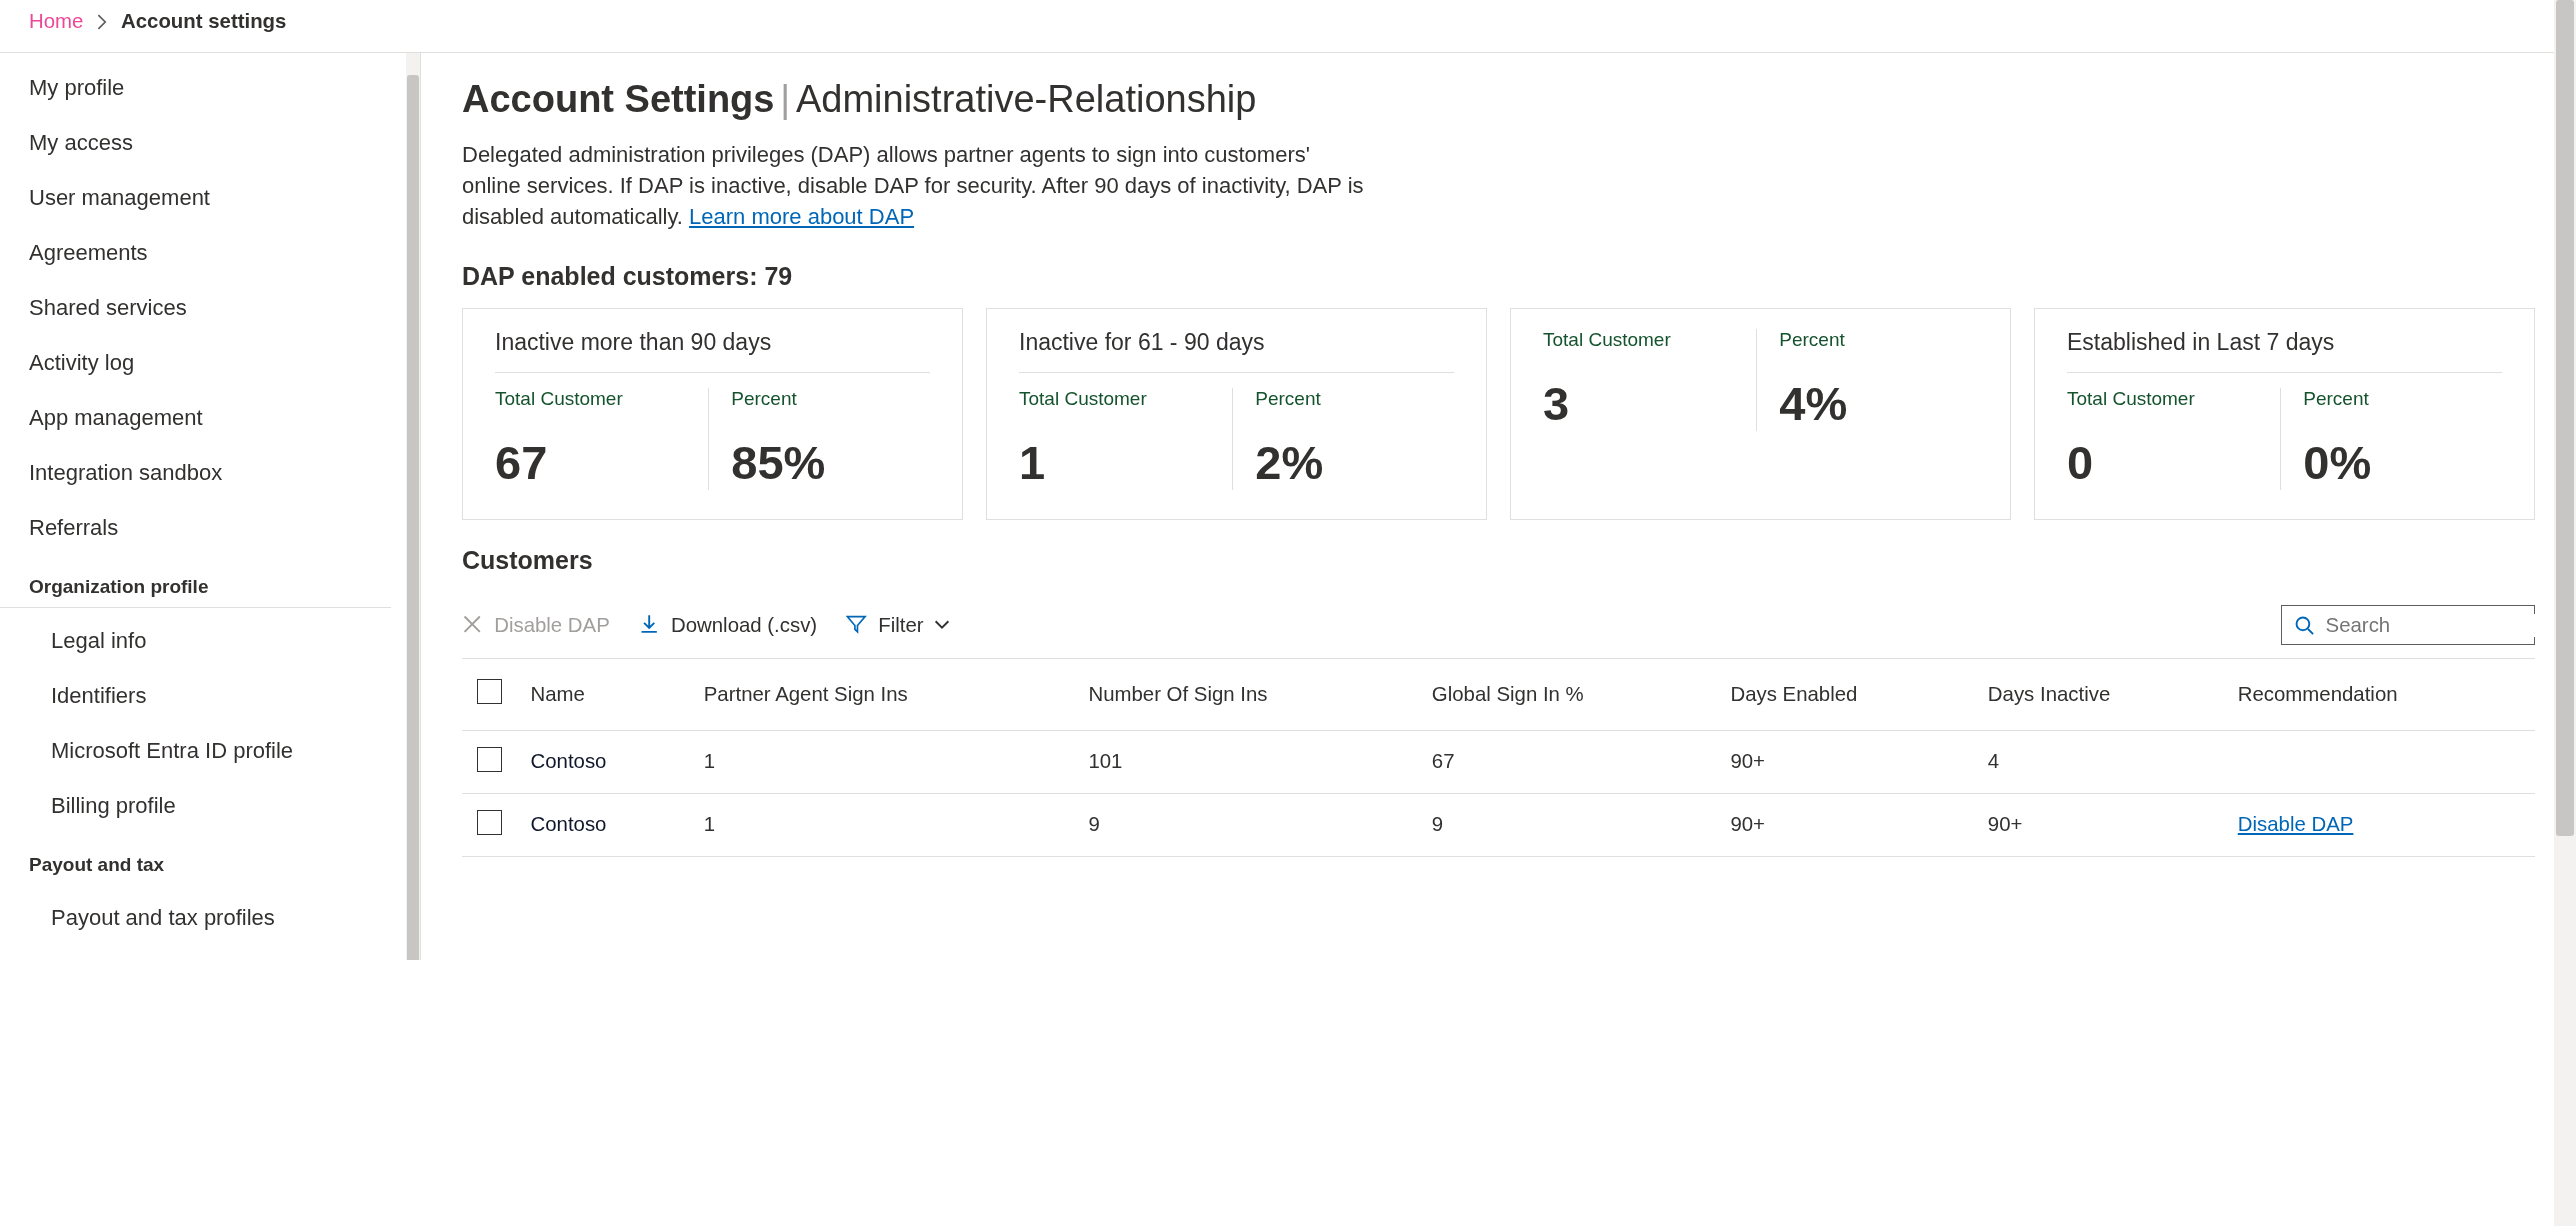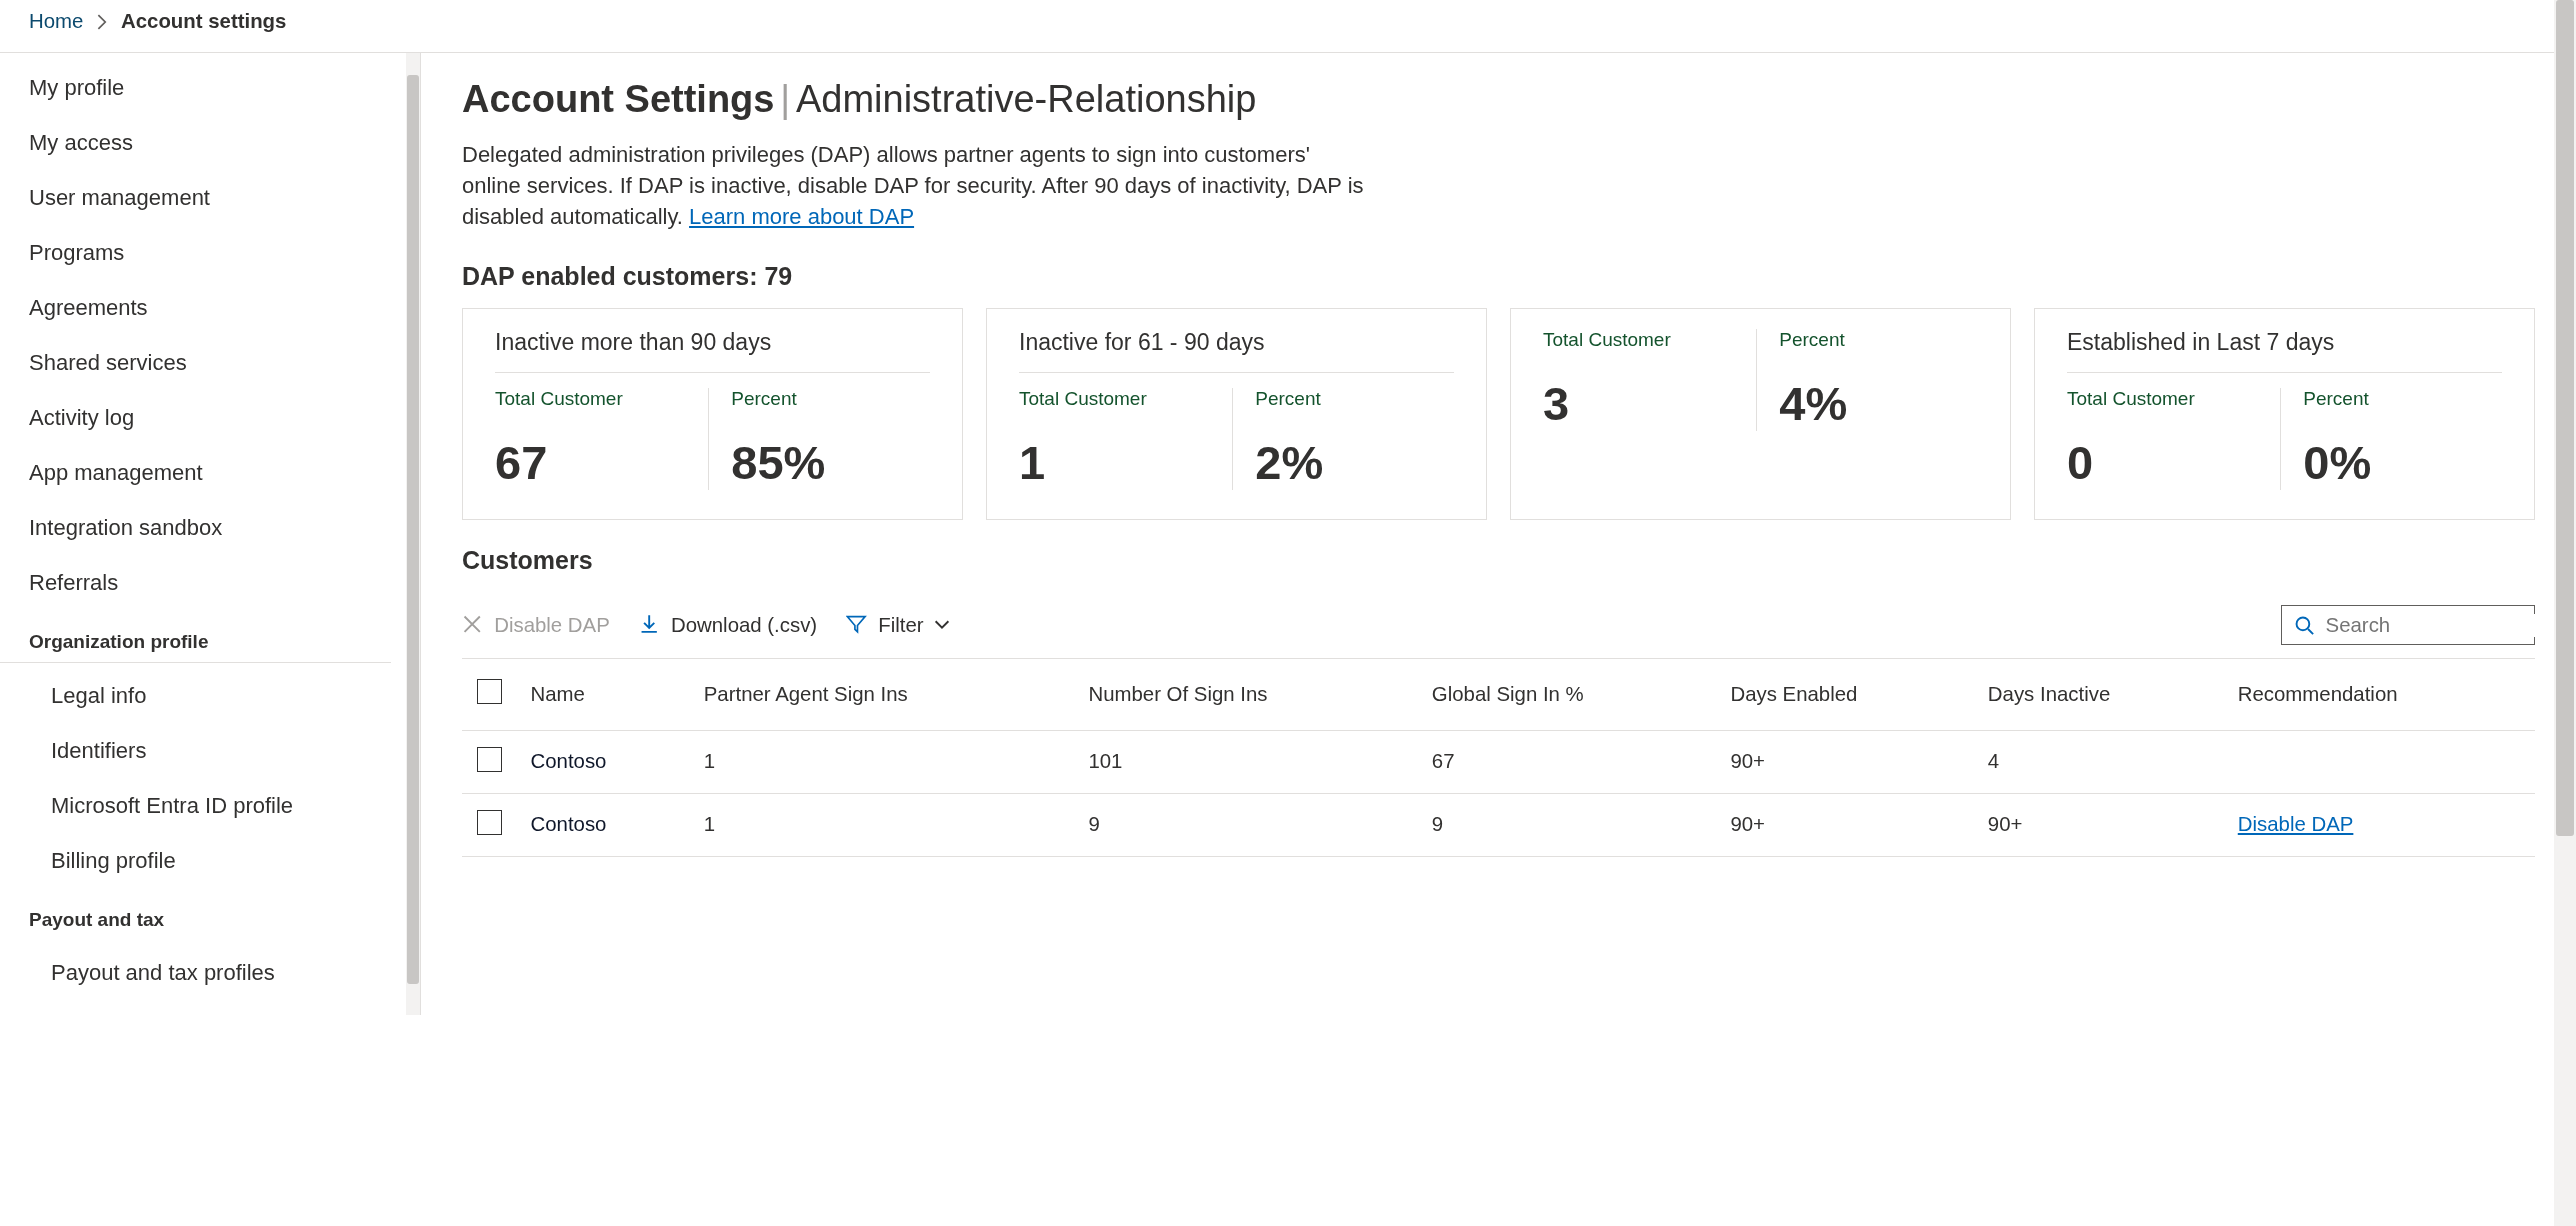--- a/index.html
+++ b/index.html
@@ -10,21 +10,21 @@
       background: #ffffff;
     }
     .breadcrumb {
       display: flex;
       align-items: center;
       gap: 13px;
       padding: 10.2px 29px 19px 29px;
       border-bottom: 0.7px solid #e1dfdd;
       font-size: 20.4px;
     }
-    .breadcrumb-home { color: #0c4a6e; cursor: pointer; }
+    .breadcrumb-home { color: #ec4899; cursor: pointer; }
     .breadcrumb-sep { color: #605e5c; }
     .breadcrumb-current { font-weight: 600; color: #323130; }
     .layout {
       display: flex;
     }
     .sidebar {
       width: 421px;
       border-right: 0.7px solid #e1dfdd;
       position: relative;
       padding-top: 7.3px;
@@ -220,21 +220,20 @@
 </div>
 
 <div class="layout">
   <nav class="sidebar">
     <div class="scrollbar-track">
       <div class="scrollbar-thumb"></div>
     </div>
     <div class="sidebar-item">My profile</div>
     <div class="sidebar-item">My access</div>
     <div class="sidebar-item">User management</div>
-    <div class="sidebar-item">Programs</div>
     <div class="sidebar-item">Agreements</div>
     <div class="sidebar-item">Shared services</div>
     <div class="sidebar-item">Activity log</div>
     <div class="sidebar-item">App management</div>
     <div class="sidebar-item">Integration sandbox</div>
     <div class="sidebar-item">Referrals</div>
 
     <div class="sidebar-group-header">Organization profile</div>
     <div class="sidebar-item sub">Legal info</div>
     <div class="sidebar-item sub">Identifiers</div>

